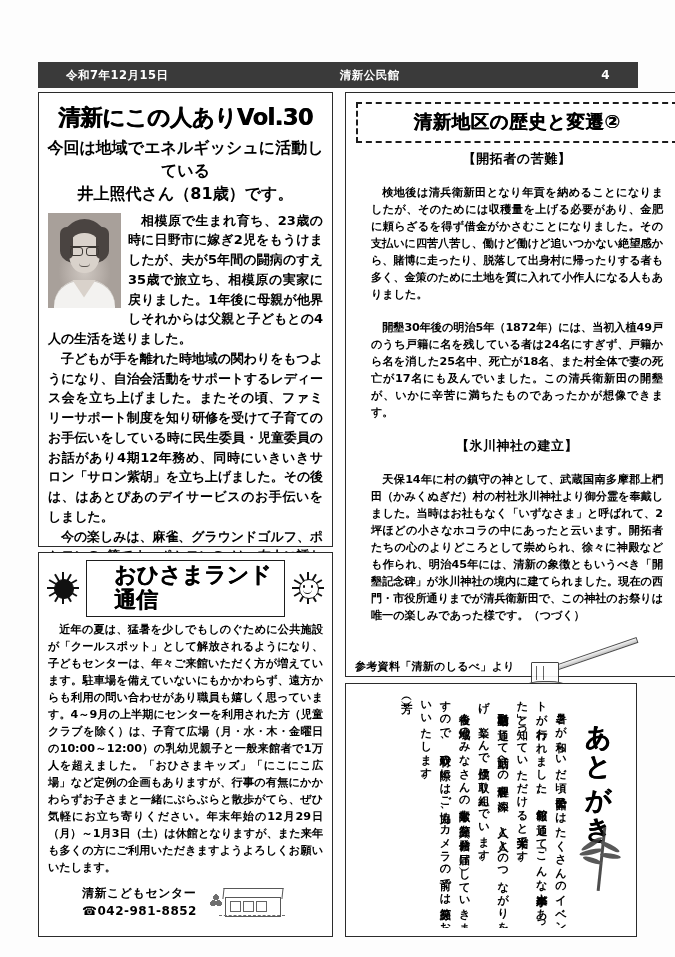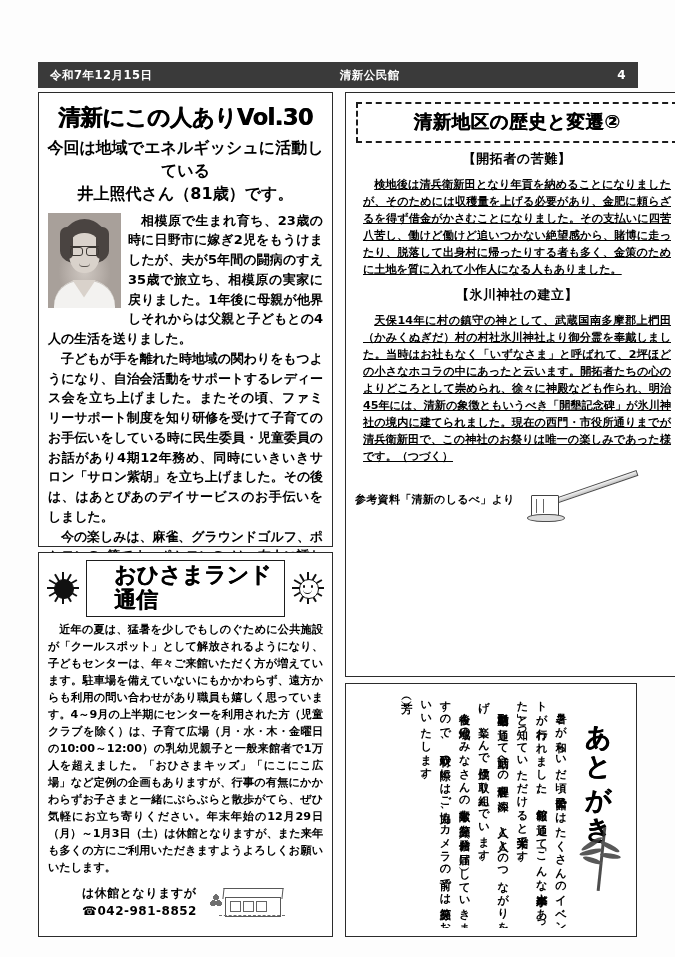--- a/index.html
+++ b/index.html
@@ -23,21 +23,21 @@
   .header-bar{
     position:absolute;
     left:38px;top:62px;width:600px;height:26px;
     background:#3a3a3a;
     color:#fff;
     display:flex;align-items:center;
     font-size:11.5px;
     font-weight:bold;
     letter-spacing:.5px;
     box-sizing:border-box;
-    padding:0 12px;
+    padding:0 28px;
   }
   .header-date{flex:0 0 auto;}
   .header-title{flex:1 1 auto;text-align:center;margin-left:-30px;}
   .header-page{flex:0 0 auto;font-size:12px;}
 
   
   .box{
     position:absolute;
     border:1px solid #2b2b2b;
     background:#fff;
@@ -216,21 +216,21 @@
     text-shadow:0.5px 0 0 #000;
   }
   .sub-head{
     text-align:center;font-size:13px;font-weight:bold;
     margin:4px 0 2px 0;letter-spacing:0.5px;
   }
   .hist-body{
     font-size:11.2px;line-height:1.52;text-align:justify;
     margin:0 9px;font-weight:bold;letter-spacing:-0.1px;
   }
-  .hist-body p{margin:8px;text-indent:1em;text-decoration:underline;}
+  .hist-body p{margin:16px;text-indent:1em;}
   .ref-row{
     display:flex;align-items:center;justify-content:flex-start;
     margin:5px 9px 0 9px;gap:12px;
   }
   .ref-text{font-size:11px;font-weight:bold;letter-spacing:0.3px;}
   .monument{
     width:120px;height:52px;position:relative;flex:0 0 auto;opacity:.9;
   }
   .monument .pole{
     position:absolute;left:14px;top:30px;width:100px;height:4px;
@@ -364,41 +364,42 @@
         <span class="disc"></span>
         <span class="eye l"></span>
         <span class="eye r"></span>
         <span class="smile"></span>
       </span>
     </div>
     <div class="ohisama-body">
       <p>近年の夏は、猛暑を少しでもしのぐために公共施設が「クールスポット」として解放されるようになり、子どもセンターは、年々ご来館いただく方が増えています。駐車場を備えていないにもかかわらず、遠方からも利用の問い合わせがあり職員も嬉しく思っています。4～9月の上半期にセンターを利用された方（児童クラブを除く）は、子育て広場（月・水・木・金曜日の10:00～12:00）の乳幼児親子と一般来館者で1万人を超えました。「おひさまキッズ」「にこにこ広場」など定例の企画もありますが、行事の有無にかかわらずお子さまと一緒にぶらぶらと散歩がてら、ぜひ気軽にお立ち寄りください。年末年始の12月29日（月）～1月3日（土）は休館となりますが、また来年も多くの方にご利用いただきますようよろしくお願いいたします。</p>
       <div class="center-footer">
         <div class="lines">
-          <div>は休館となりますが</div>
+          <div>清新こどもセンター</div>
           <div>☎042-981-8852</div>
         </div>
         <span class="bldg">
           <span class="tree"></span>
           <span class="roof"></span>
           <span class="wall"></span>
           <span class="w1"></span>
             <span class="w2"></span>
             <span class="w3"></span>
           <span class="ground"></span>
         </span>
       </div>
     </div>
   </div>
 
   <div class="box" id="article-history">
     <div class="dashed-title">清新地区の歴史と変遷②</div>
     <div class="sub-head">【開拓者の苦難】</div>
     <div class="hist-body">
       <p>検地後は清兵衛新田となり年貢を納めることになりましたが、そのためには収穫量を上げる必要があり、金肥に頼らざるを得ず借金がかさむことになりました。その支払いに四苦八苦し、働けど働けど追いつかない絶望感から、賭博に走ったり、脱落して出身村に帰ったりする者も多く、金策のために土地を質に入れて小作人になる人もありました。</p>
+      <p>開墾30年後の明治5年（1872年）には、当初入植49戸のうち戸籍に名を残している者は24名にすぎず、戸籍から名を消した25名中、死亡が18名、また村全体で妻の死亡が17名にも及んでいました。この清兵衛新田の開墾が、いかに辛苦に満ちたものであったかが想像できます。</p>
     </div>
     <div class="sub-head">【氷川神社の建立】</div>
     <div class="hist-body">
       <p>天保14年に村の鎮守の神として、武蔵国南多摩郡上椚田（かみくぬぎだ）村の村社氷川神社より御分霊を奉戴しました。当時はお社もなく「いずなさま」と呼ばれて、2坪ほどの小さなホコラの中にあったと云います。開拓者たちの心のよりどころとして崇められ、徐々に神殿なども作られ、明治45年には、清新の象徴ともいうべき「開墾記念碑」が氷川神社の境内に建てられました。現在の西門・市役所通りまでが清兵衛新田で、この神社のお祭りは唯一の楽しみであった様です。（つづく）</p>
     </div>
     <div class="ref-row">
       <span class="ref-text">参考資料「清新のしるべ」より</span>
       <span class="monument">
         <span class="pole"></span>
         <span class="stone"></span>

